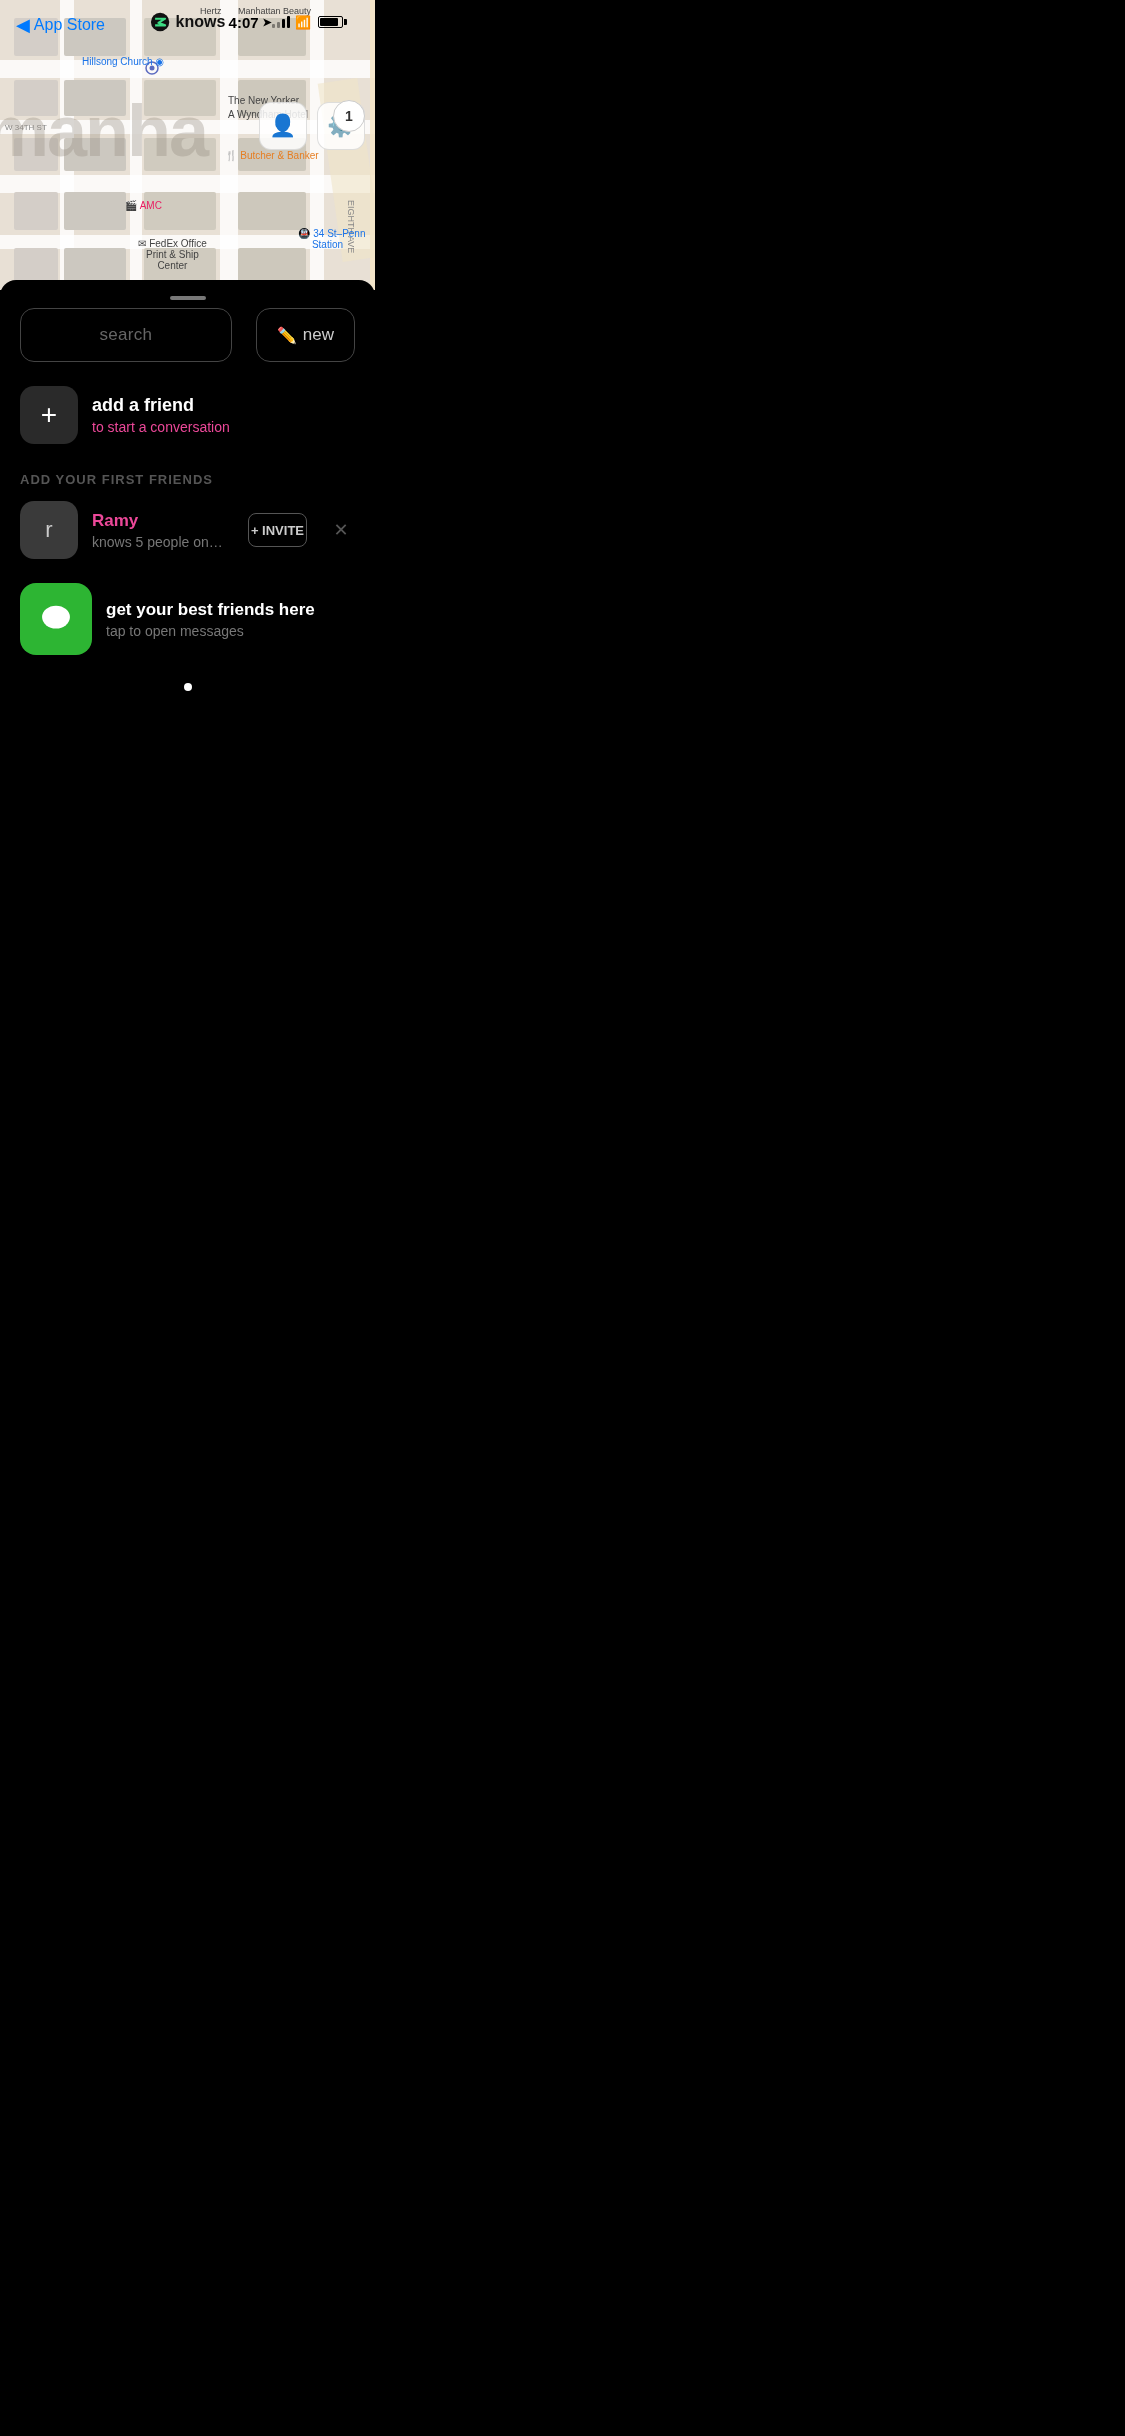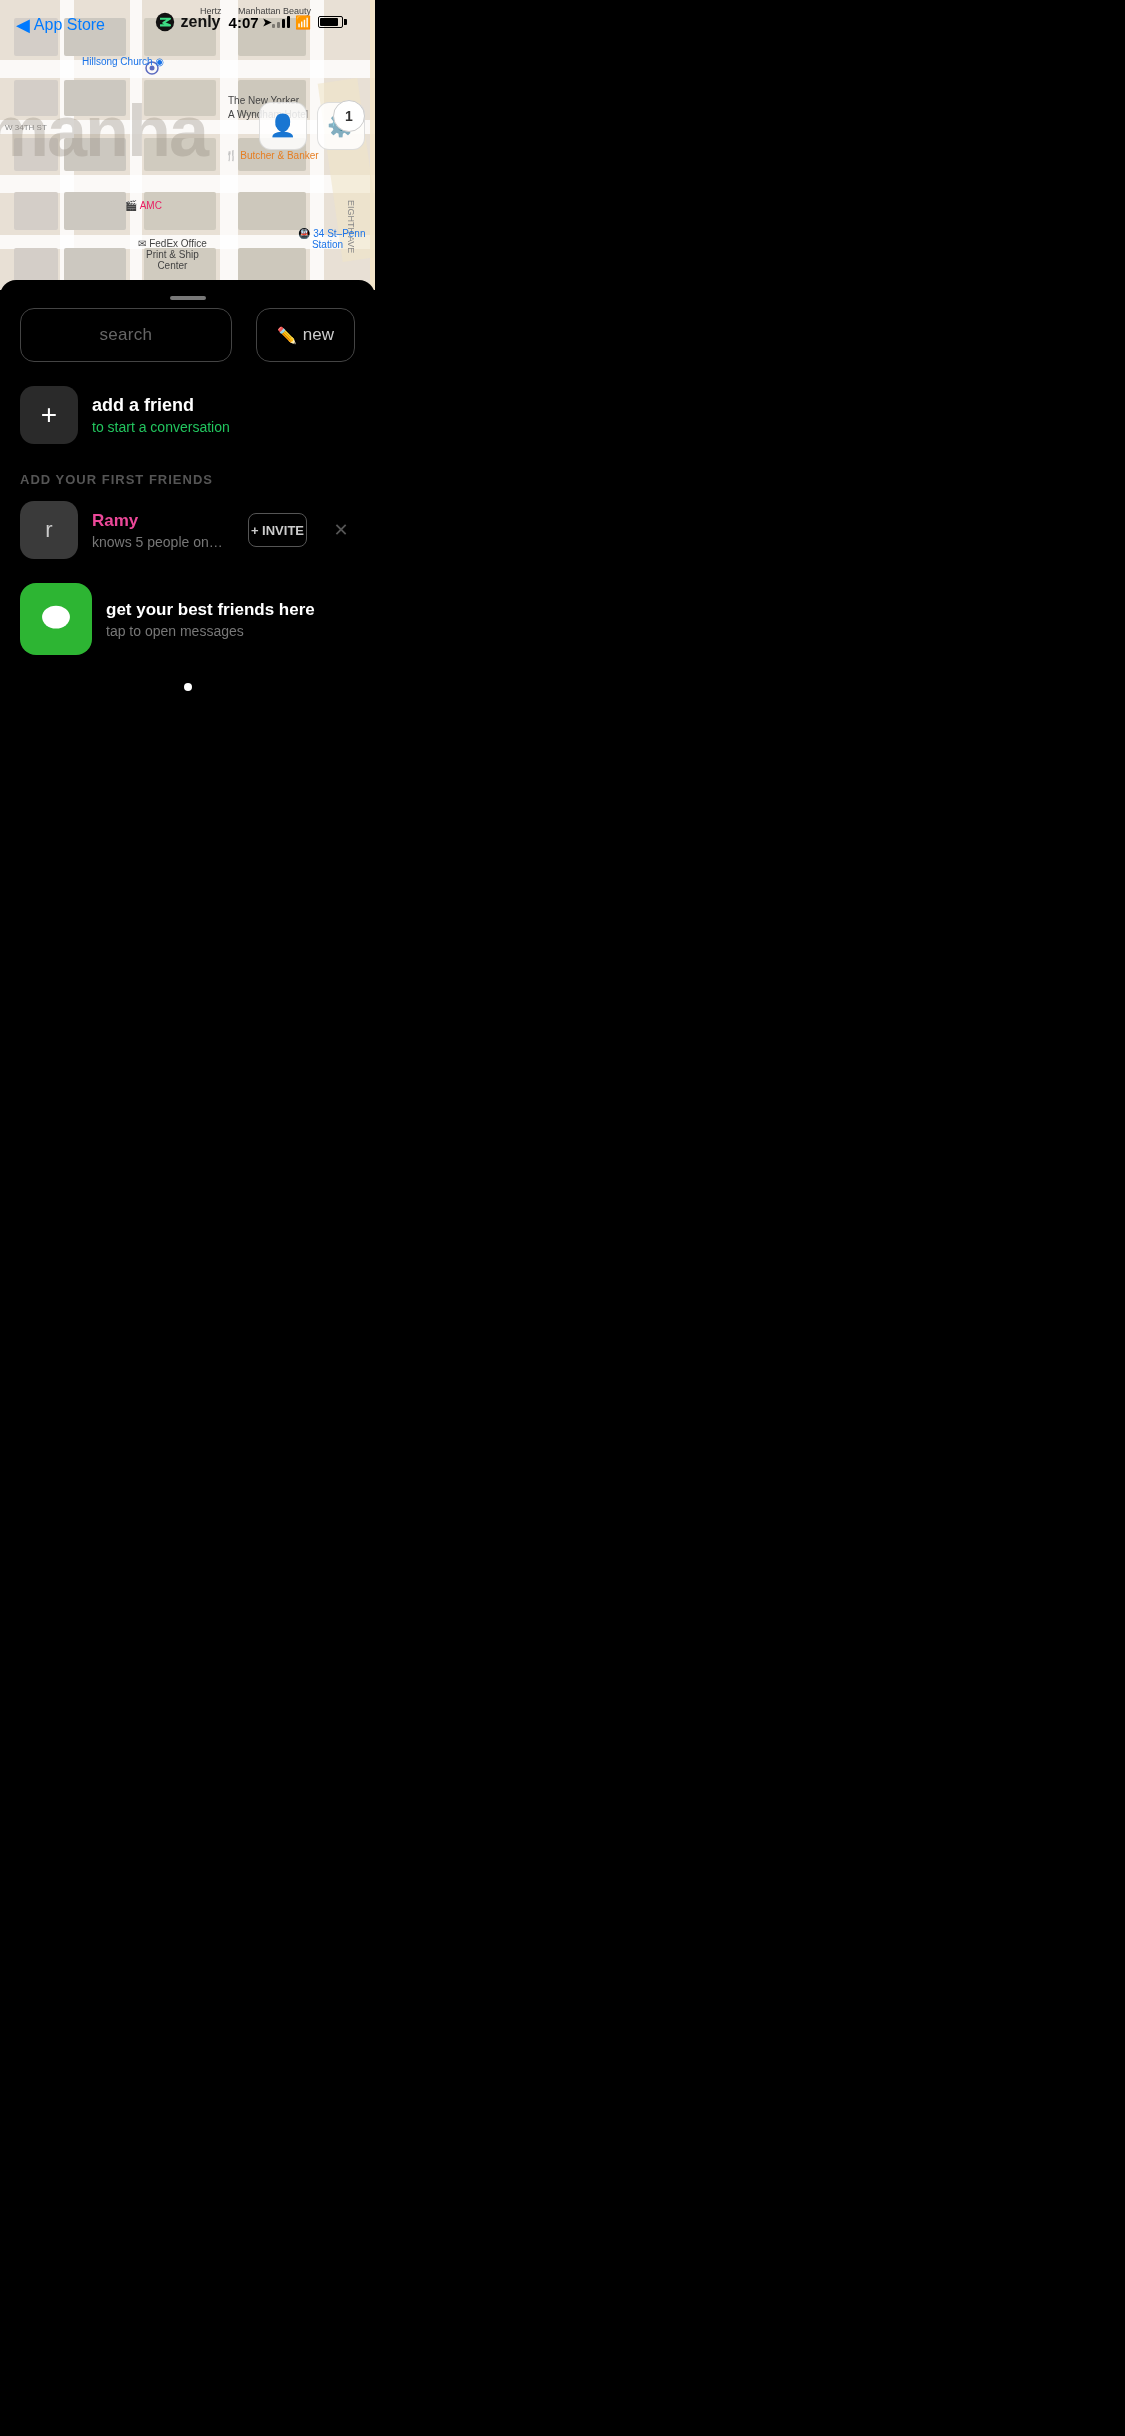--- a/index.html
+++ b/index.html
@@ -279,21 +279,21 @@
       font-weight: 300;
       flex-shrink: 0;
     }
     .add-friend-text .title {
       color: #fff;
       font-size: 18px;
       font-weight: 600;
       margin-bottom: 3px;
     }
     .add-friend-text .subtitle {
-      color: #22c55e;
+      color: #ec4899;
       font-size: 14px;
     }
 
     
     .section-label {
       color: #555;
       font-size: 13px;
       font-weight: 600;
       letter-spacing: 1px;
       margin-bottom: 14px;
@@ -514,21 +514,21 @@
 <div class="app-store-back">
   <span class="back-arrow">◀</span>
   <span>App Store</span>
 </div>
 
 <div class="zenly-header">
   <svg class="zenly-logo" viewBox="0 0 24 24">
     <circle cx="12" cy="12" r="11" fill="#111"></circle>
     <path d="M6 8 L18 8 L10 13 L18 16 L6 16" fill="none" stroke="#3ddc84" stroke-width="2.5" stroke-linejoin="round"></path>
   </svg>
-  <span style="font-size:16px;font-weight:700;color:#111;">zenly</span>
+  <span style="font-size:16px;font-weight:700;color:#111;">knows</span>
 </div>
 
 <div class="drag-handle"></div>
 
 <div class="bottom-sheet">
 
   <div class="search-row">
     <div class="search-input-container">
       <span class="search-input-text">search</span>
     </div>

